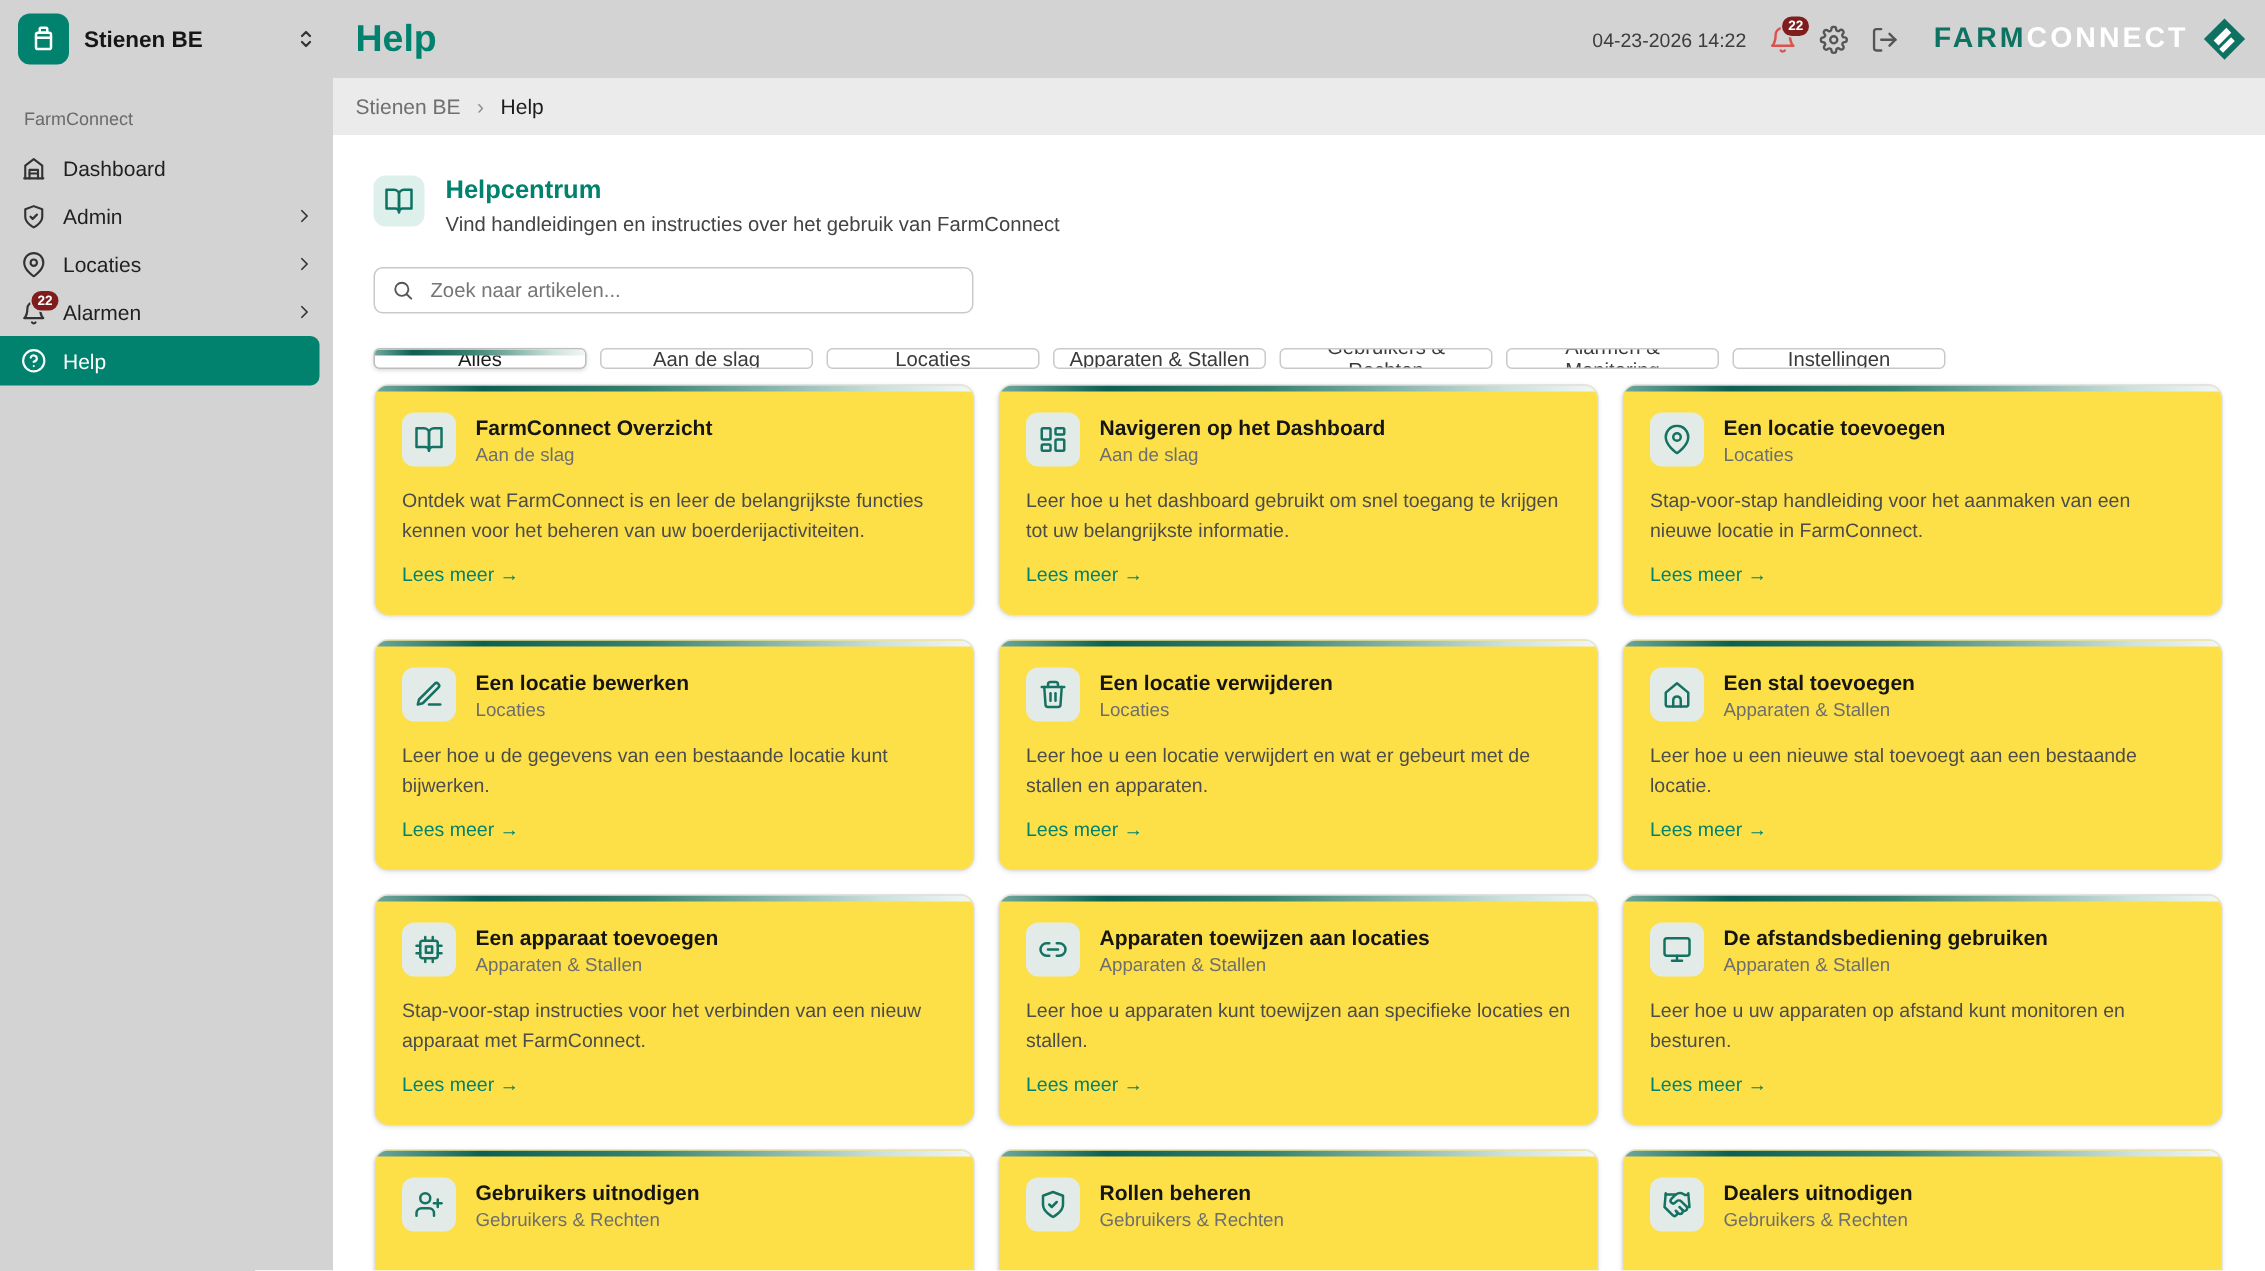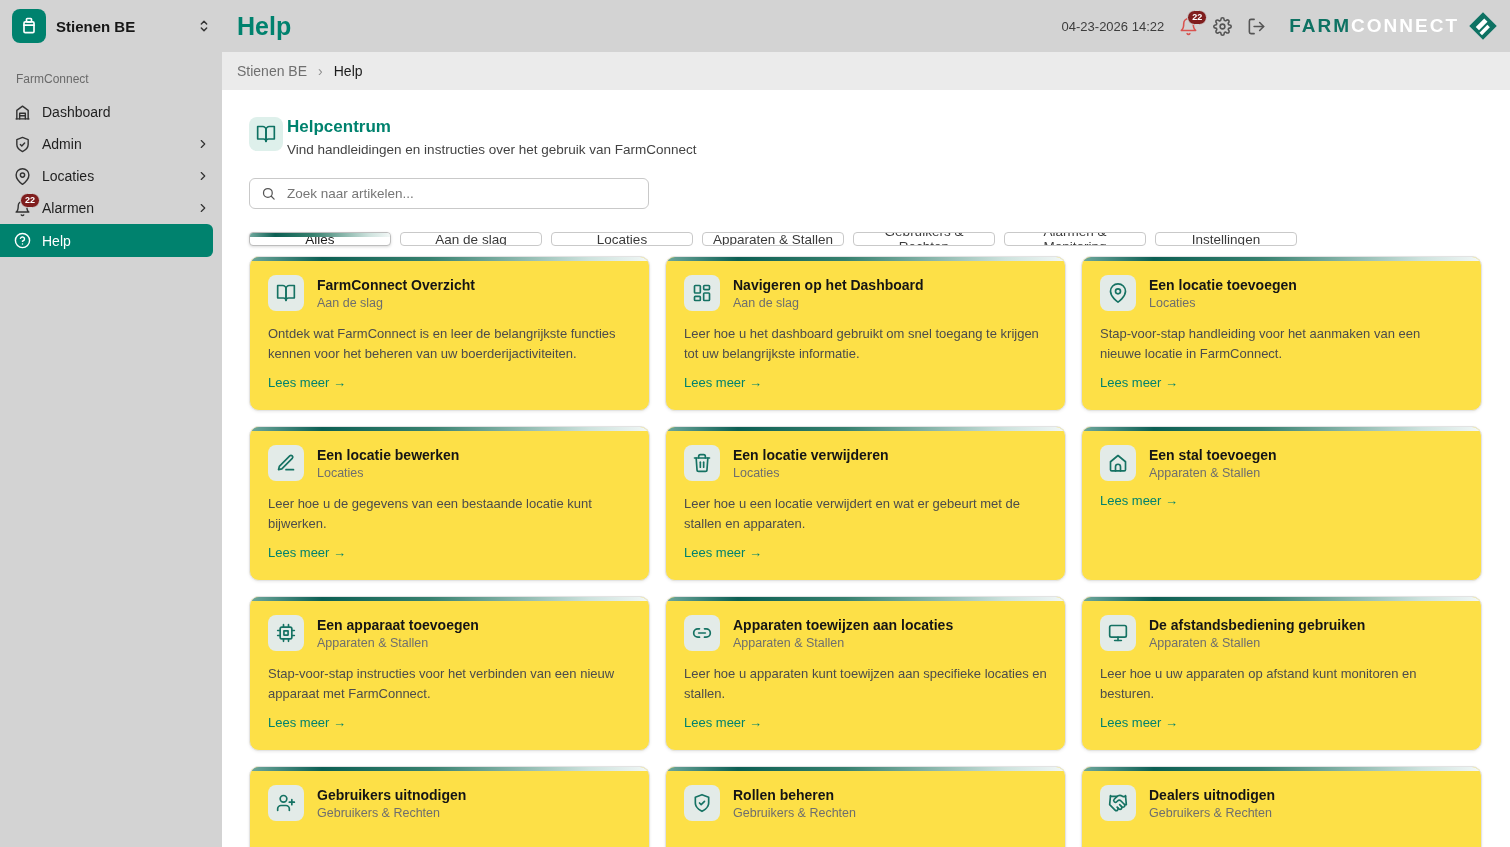--- a/index.html
+++ b/index.html
@@ -53,21 +53,21 @@
   .logo-mark svg { width:30px; height:30px; display:block; }
 
   .breadcrumb { height:38px; background:#ebebeb; display:flex; align-items:center; gap:11px;
                 padding:0 15px; font-size:14px; flex-shrink:0; }
   .crumb-root { color:#6f6f6f; cursor:pointer; }
   .crumb-sep { color:#8f8f8f; }
   .crumb-current { color:#1c1c1c; }
 
   
   .content { flex:1; background:#fff; padding:27px 28px 0 27px; overflow:hidden; }
-  .help-header { display:flex; gap:4px; align-items:flex-start; }
+  .help-header { display:flex; gap:14px; align-items:flex-start; }
   .hc-tile { width:34px; height:34px; border-radius:8px; background:#def0eb; color:#0E7263;
              display:flex; align-items:center; justify-content:center; flex-shrink:0; }
   .hc-tile svg { width:20px; height:20px; }
   .hc-title { margin:0; font-size:17px; font-weight:bold; color:#00826E; }
   .hc-sub { margin:5px 0 0; font-size:13.5px; color:#434343; }
 
   .searchbox { margin-top:21px; width:400px; height:31px; border:1px solid #c9c9c9; border-radius:6px;
                background:#fff; display:flex; align-items:center; gap:9px; padding:0 11px; }
   .searchbox svg { width:15px; height:15px; color:#555; flex-shrink:0; }
   .searchbox input { border:none; outline:none; flex:1; font-size:13.5px; color:#333;
@@ -391,20 +391,21 @@
                   <svg viewBox="0 0 24 24" fill="none" stroke="currentColor" stroke-width="2" stroke-linecap="round" stroke-linejoin="round">
                     <path d="M3 10.5 12 3l9 7.5V20a1.5 1.5 0 0 1-1.5 1.5h-15A1.5 1.5 0 0 1 3 20Z"></path>
                     <path d="M9 21.5v-5a3 3 0 0 1 6 0v5"></path>
                   </svg>
                 </span>
         <div>
           <h3 class="card-title">Een stal toevoegen</h3>
           <div class="card-cat">Apparaten &amp; Stallen</div>
         </div>
       </div>
+      <p class="card-desc">Leer hoe u een nieuwe stal toevoegt aan een bestaande locatie.</p>
       <a class="card-more">Lees meer →</a>
     </div>
   </article>
           <article class="card">
     <div class="card-accent"></div>
     <div class="card-body">
       <div class="card-head">
         <span class="tile">
                   <svg viewBox="0 0 24 24" fill="none" stroke="currentColor" stroke-width="2" stroke-linecap="round" stroke-linejoin="round">
                     <rect x="5" y="5" width="14" height="14" rx="2"></rect>

